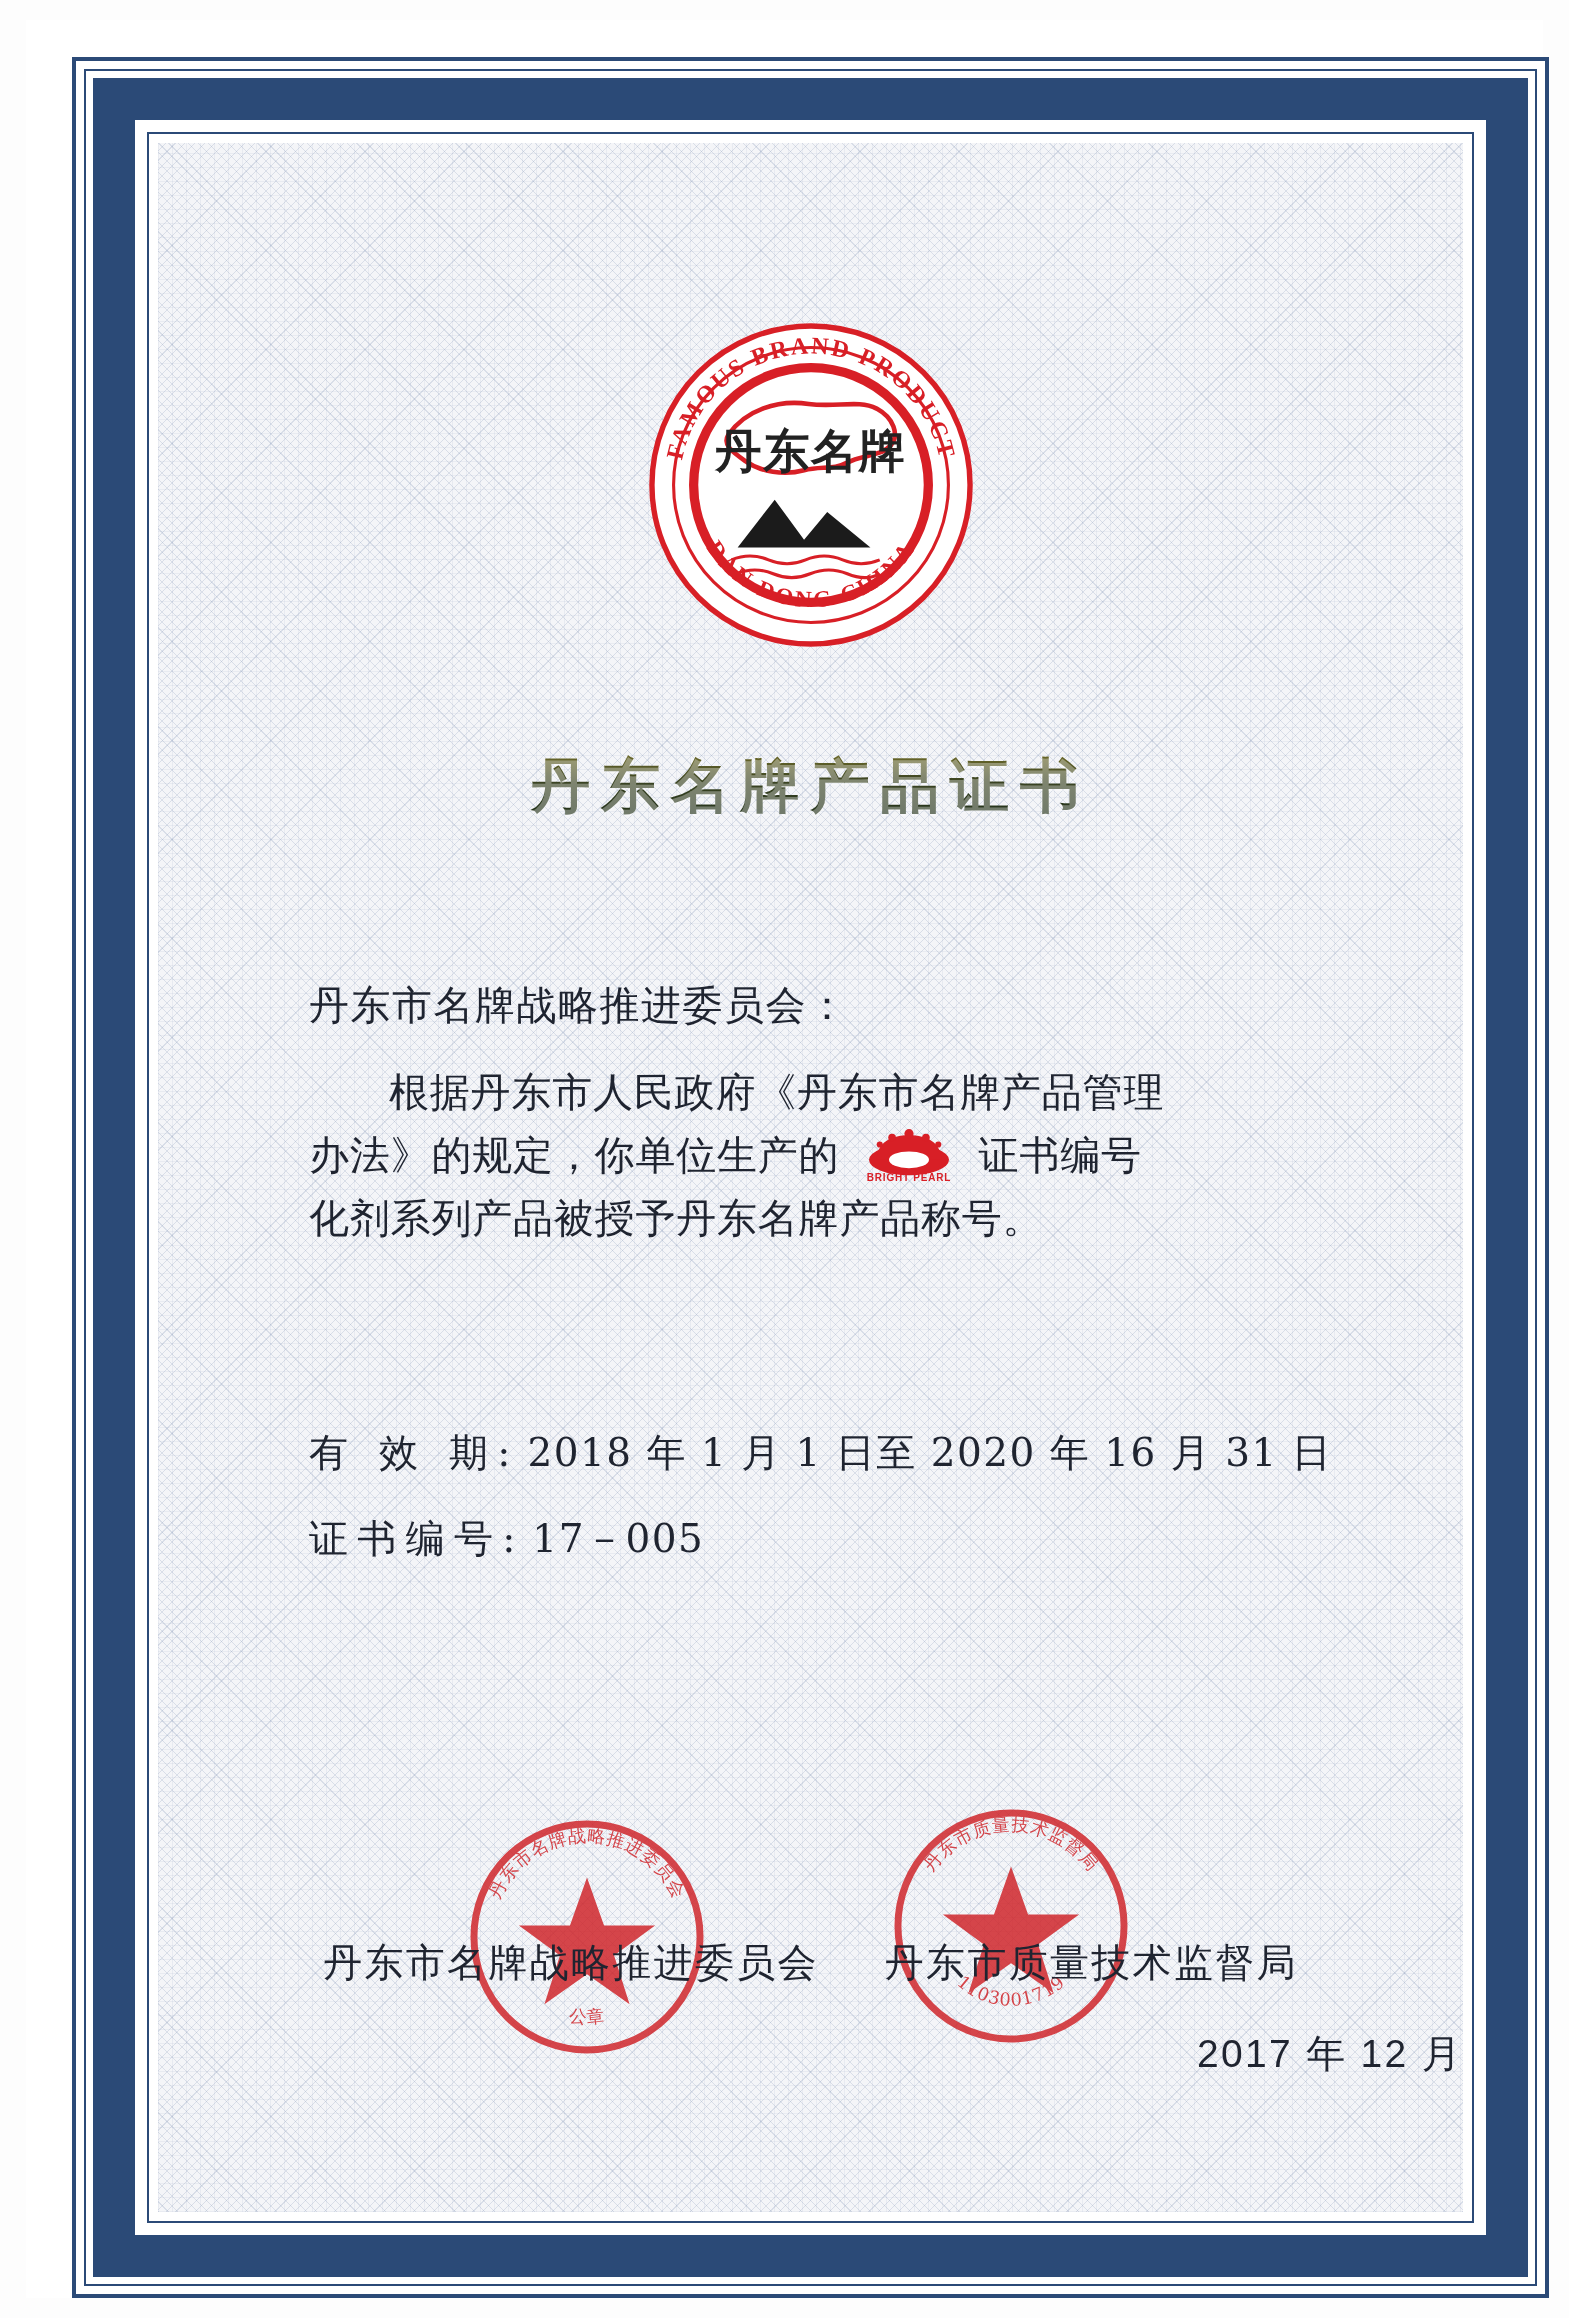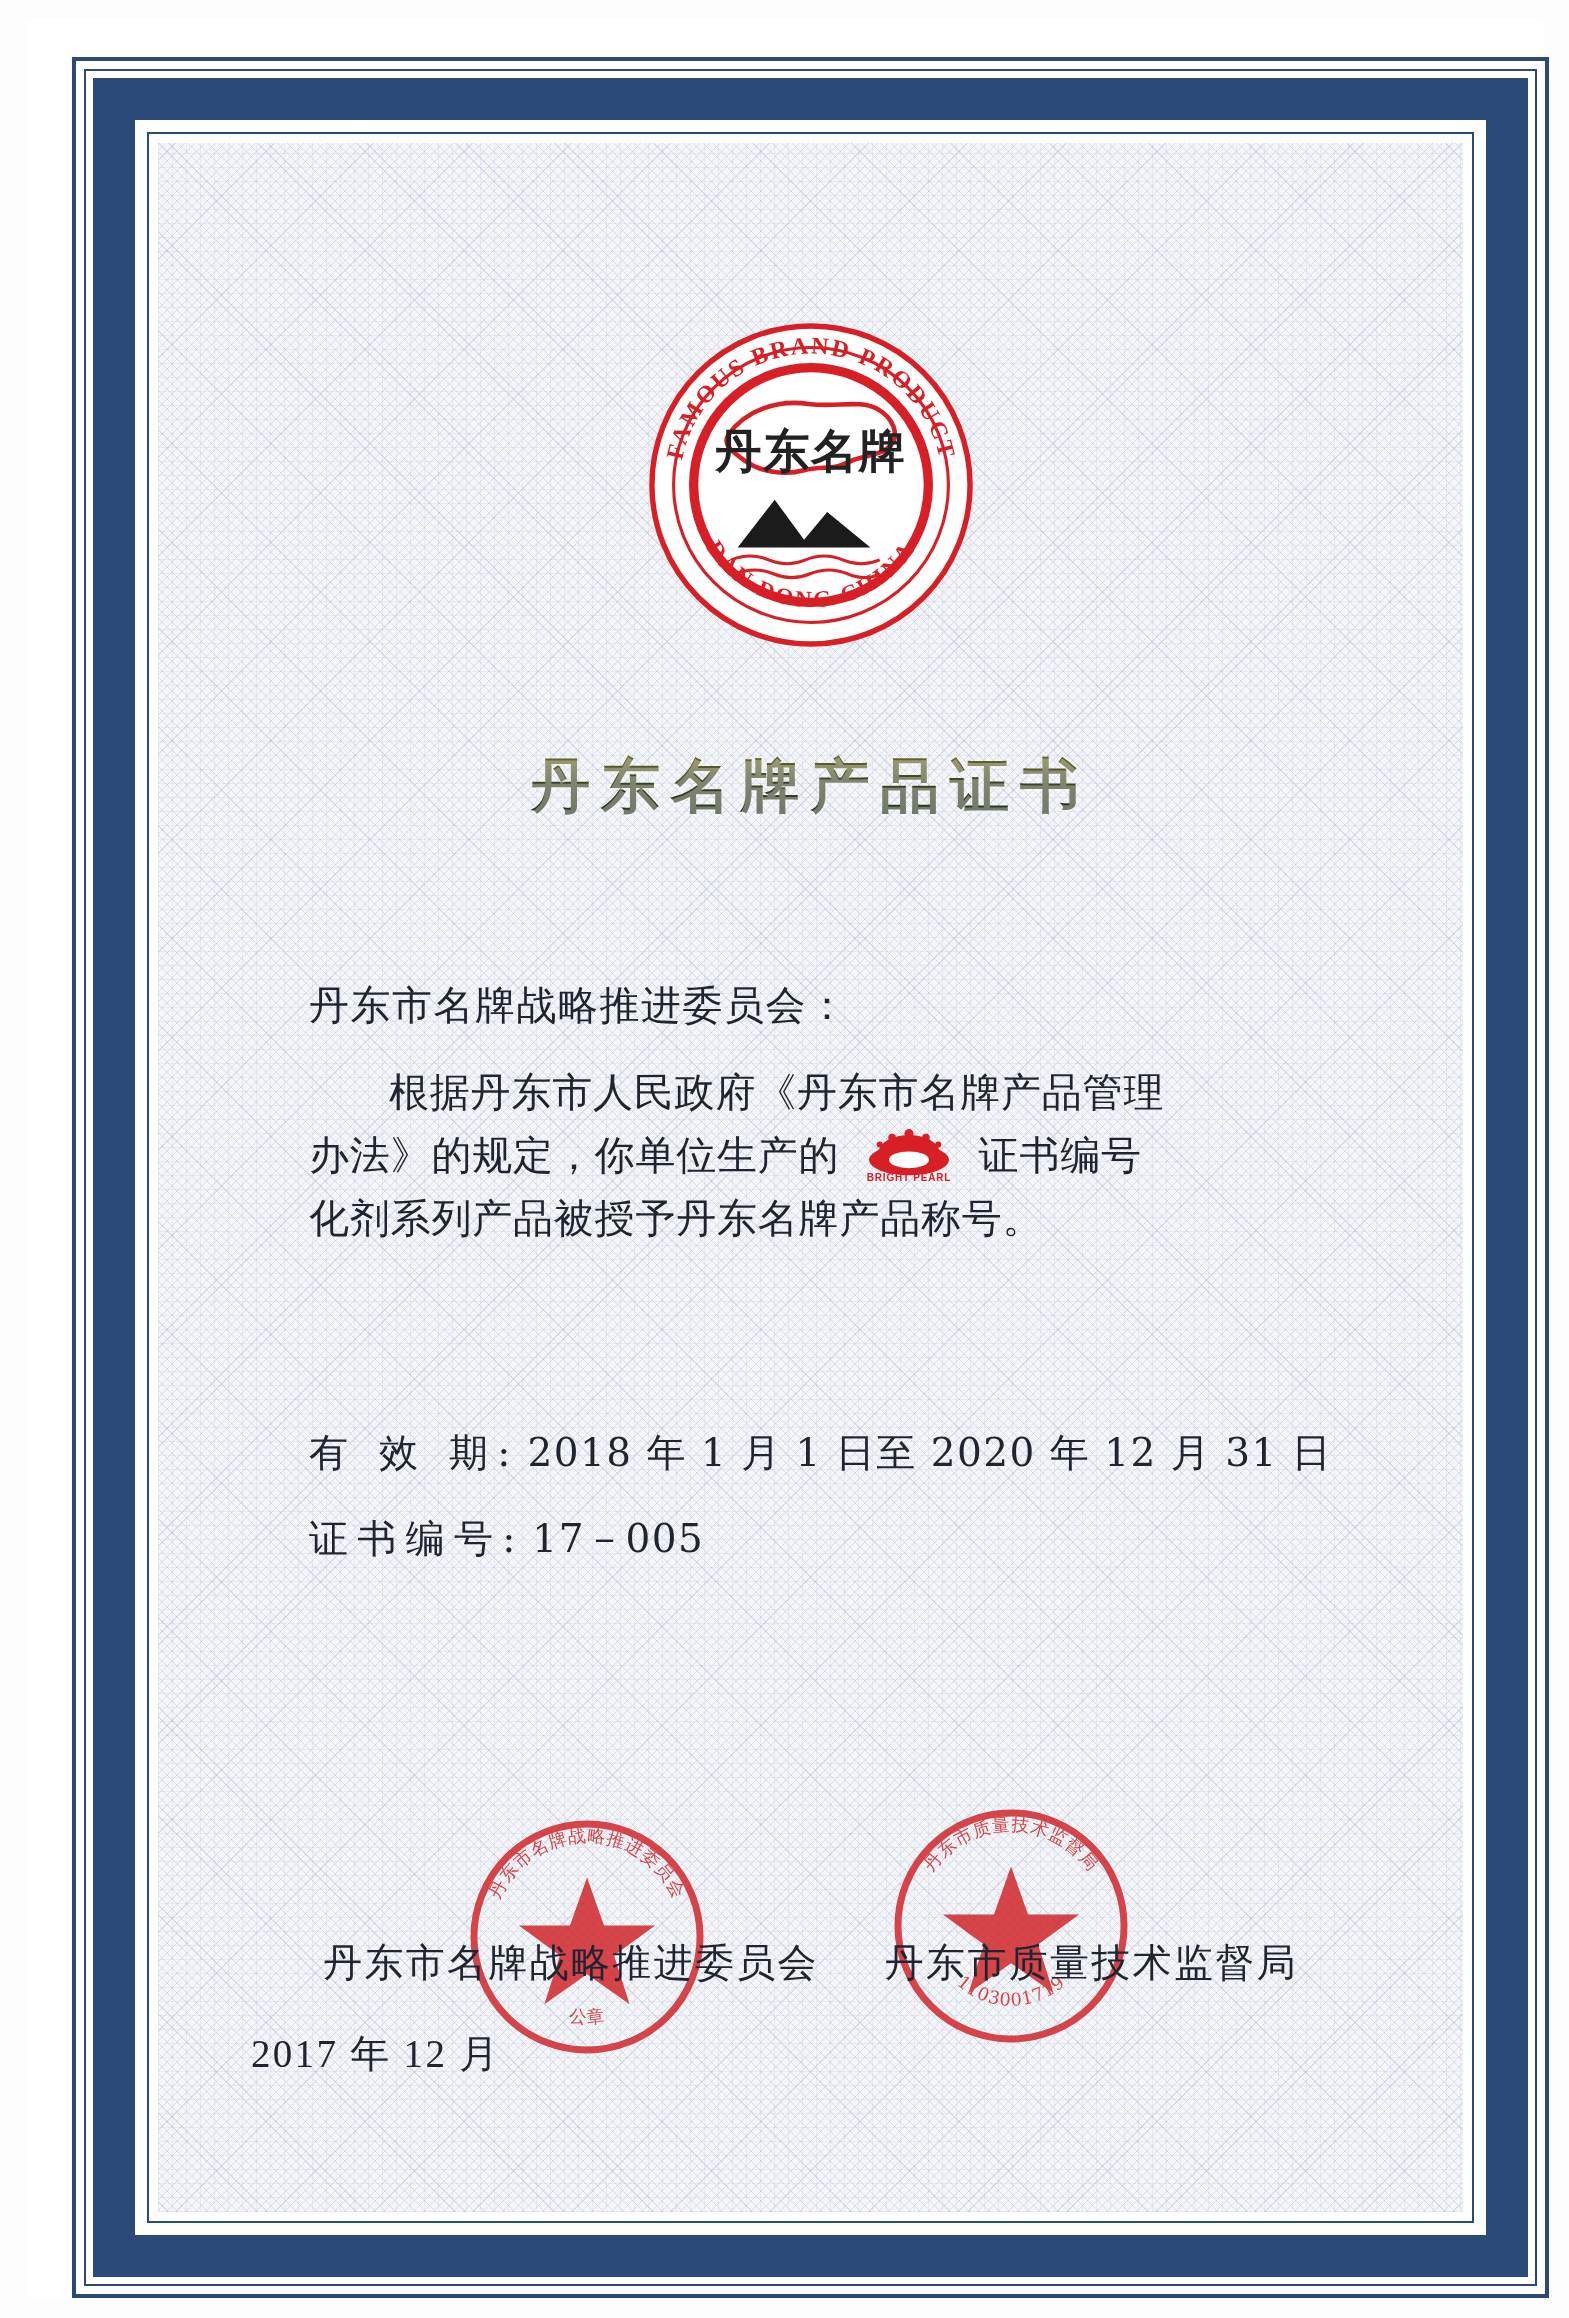--- a/index.html
+++ b/index.html
@@ -205,27 +205,27 @@
     text-align: center;
     font-size: 39px;
     letter-spacing: 2.3px;
     color: #1f2430;
     white-space: nowrap;
     font-family: "DejaVu Serif", "Liberation Serif", serif;
     margin-top: 22px;
   }
   .sign-gap { display:inline-block; width: 66px; }
   .sign-date {
-    text-align: left;
+    text-align: right;
     font-size: 39px;
     letter-spacing: 2.3px;
     color: #1f2430;
     margin-top: 37px;
     padding-left: 93px;
-    font-family: Liberation Serif, serif;
+    font-family: Liberation Sans, sans-serif;
   }
 
   
   .seal {
     position: absolute;
     width: 240px;
     height: 240px;
     opacity: 0.82;
     pointer-events: none;
   }
@@ -305,21 +305,21 @@
                 <ellipse cx="84" cy="44" rx="26" ry="11" fill="#ffffff"></ellipse>
                 <text x="84" y="72" text-anchor="middle" font-family="Liberation Sans, sans-serif" font-size="13" font-weight="bold" fill="#d81f26" letter-spacing="1">BRIGHT PEARL</text>
               </svg>
             </span><span>证书编号</span><br>
             <span>化剂系列产品被授予丹东名牌产品称号。</span>
           </div>
         </div>
 
         <div class="field-lines">
           <div class="field-row">
-            <span class="field-label">有 效 期:</span><span class="field-value">2018 年 1 月 1 日至 2020 年 12 月 31 日</span>
+            <span class="field-label">有 效 期:</span><span class="field-value">2018 年 1 月 1 日至 2020 年 16 月 31 日</span>
           </div>
           <div class="field-row">
             <span class="field-label">证书编号:</span><span class="field-value">17－005</span>
           </div>
         </div>
 
         <div class="seal seal-left">
           <svg viewBox="0 0 310 310" xmlns="http://www.w3.org/2000/svg">
             <defs>
               <path id="sealArc1" d="M 32,155 A 123,123 0 1 1 278,155"></path>

